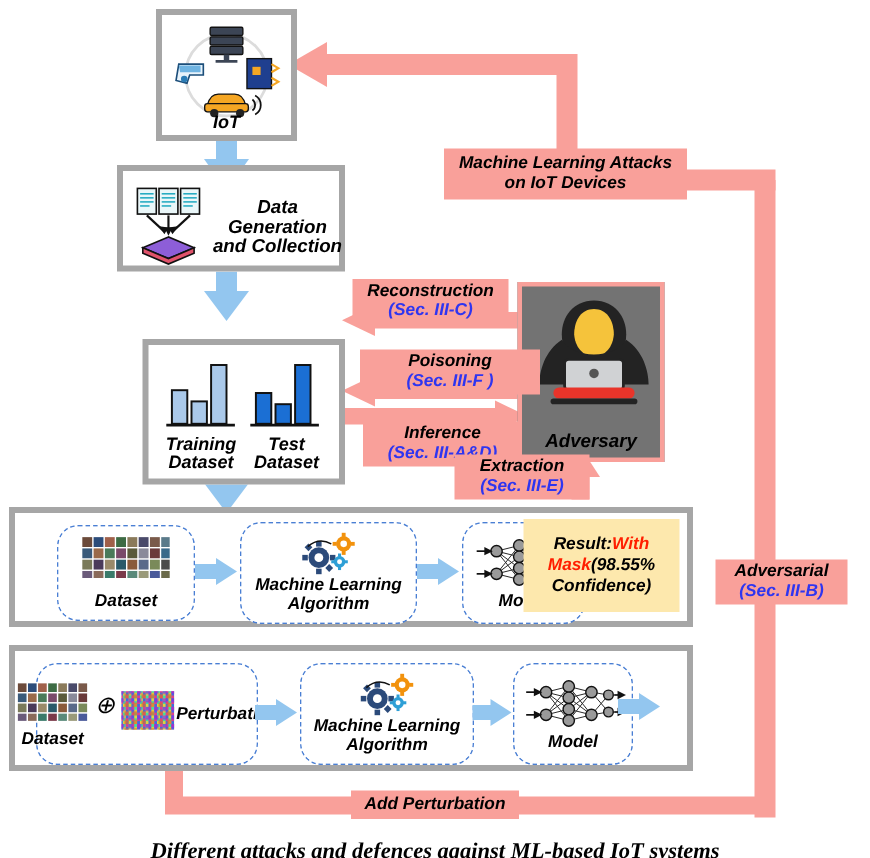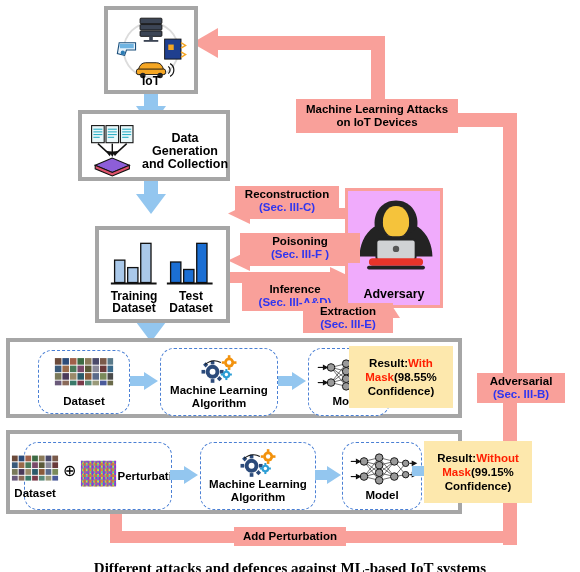--- a/index.html
+++ b/index.html
@@ -1,18 +1,18 @@
 <!DOCTYPE html>
 <html><head>
 <meta charset="utf-8">
 <style>
   html,body{margin:0;padding:0;background:#ffffff;}
   body{width:580px;height:572px;position:relative;overflow:hidden;
        font-family:"Liberation Sans",sans-serif;}
-  #stage{position:absolute;left:0;top:0;width:580px;height:572px;}
+  #stage{position:absolute;left:0;top:0;width:580px;height:572px;font-style:italic;}
 
   
   .abs{position:absolute;box-sizing:border-box;}
   .greybox{border:4px solid #a6a6a6;background:#ffffff;}
   .redlabel{position:absolute;background:#f9a09a;color:#000;font-weight:bold;
             text-align:left;line-height:1.12;display:flex;flex-direction:column;
             align-items:center;justify-content:center;}
   .sec{color:#2f35f0;font-weight:bold;}
   .dashbox{position:absolute;border:1.6px dashed #4a7fd4;border-radius:14px;
            background:#ffffff;display:flex;flex-direction:column;
@@ -158,21 +158,21 @@
     <div class="abs lbl" style="left:4px;bottom:4px;width:62px;font-size:12px;">
       <div>Training</div>
       <div>Dataset</div>
     </div>
     <div class="abs lbl" style="right:4px;bottom:4px;width:62px;font-size:12px;">
       <div>Test</div>
       <div>Dataset</div>
     </div>
   </div>
 
-  <div class="abs" style="left:345px;top:188px;width:98px;height:120px;border:3px solid #f9a09a;background:#f0abfc;">
+  <div class="abs" style="left:345px;top:188px;width:98px;height:120px;border:3px solid #f9a09a;background:#737373;">
     <svg class="abs" viewBox="0 0 90 84" style="left:6px;top:2px;width:84px;height:82px;">
       <path d="M45 6 C30 6 22 18 22 30 C22 38 25 44 25 44 L65 44 C65 44 68 38 68 30 C68 18 60 6 45 6 Z" fill="#232323"></path>
       <ellipse cx="45" cy="30" rx="14" ry="16" fill="#f5c33b"></ellipse>
       <path d="M45 12 C36 12 31 20 31 29 C31 36 35 43 45 43 C55 43 59 36 59 29 C59 20 54 12 45 12 Z" fill="#f5c33b"></path>
       <path d="M22 34 C10 42 6 56 6 66 L84 66 C84 56 80 42 68 34 C60 48 30 48 22 34 Z" fill="#232323"></path>
       <rect x="24" y="48" width="42" height="22" rx="3" fill="#d0d2d4" stroke="#232323" stroke-width="2"></rect>
       <circle cx="45" cy="58" r="3.4" fill="#555"></circle>
       <rect x="16" y="68" width="58" height="8" rx="4" fill="#e8342a"></rect>
       <rect x="14" y="76" width="62" height="4" rx="2" fill="#232323"></rect>
     </svg>
@@ -495,23 +495,17 @@
       </svg>
       <div class="lbl" style="font-size:11.5px;margin-top:1px;">Model</div>
     </div>
   </div>
 
   <svg class="abs" style="left:412px;top:460px;width:30px;height:22px;">
     <rect x="0" y="6" width="17" height="10" fill="#93c6ef"></rect>
     <polygon points="28,11 14,2 14,20" fill="#93c6ef"></polygon>
   </svg>
 
-  <div class="abs" style="left:424px;top:441px;width:108px;height:62px;background:#fde8ad;
-              display:flex;align-items:center;justify-content:center;">
-    <div style="font-size:11.5px;font-weight:bold;line-height:1.22;text-align:center;padding:0 3px;">
-      <span>Result:</span><span style="color:#ff1e00;">Without Mask</span><span>(99.15% Confidence)</span>
-    </div>
-  </div>
 
   <div class="caption" style="left:0;top:560px;width:580px;font-size:15px;font-family:'Liberation Serif',serif;
               color:#000;overflow:hidden;white-space:nowrap;">Different attacks and defences against ML-based IoT systems</div>
 
 </div>
 
 </body></html>

